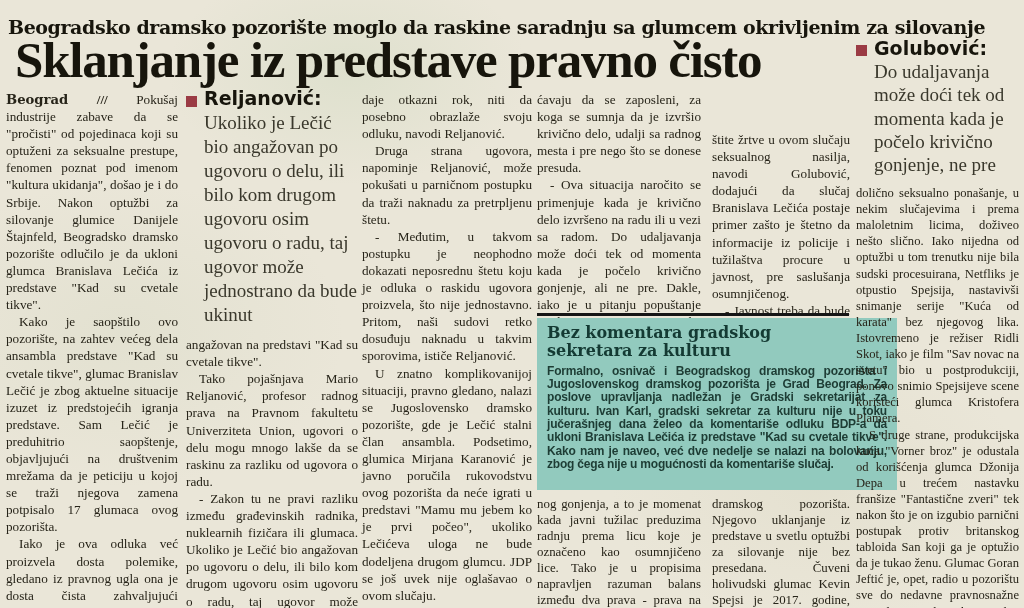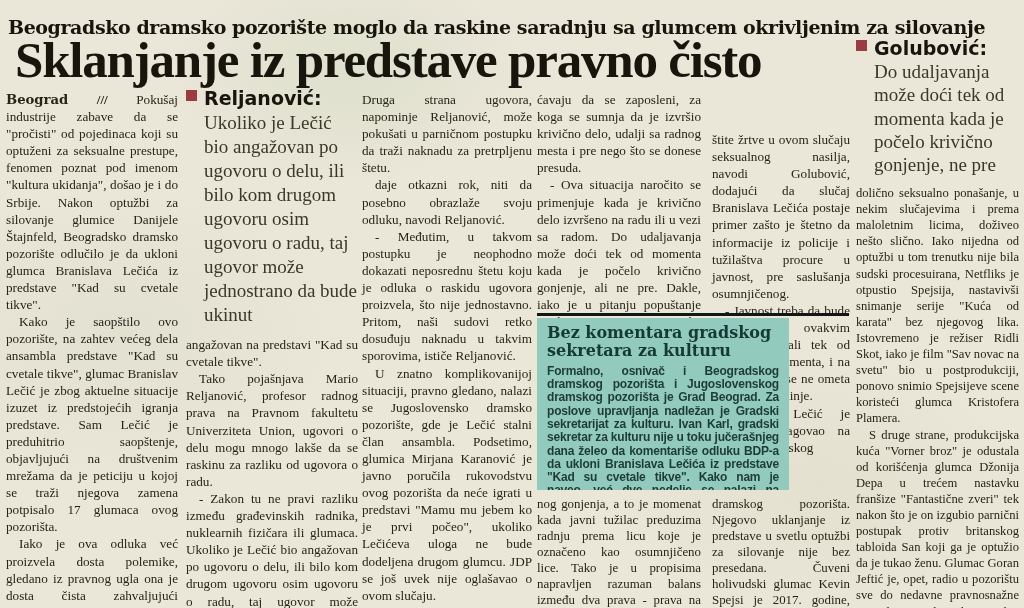--- a/index.html
+++ b/index.html
@@ -23,32 +23,32 @@
     font-family:"Liberation Serif", serif; font-weight:bold;
     font-size:51px; line-height:1.02; letter-spacing:-1.2px; color:#17150c;
   }
   .bodycol { position:absolute; font-size:13.2px; line-height:17.1px; text-align:justify; }
   .para { margin:0; }
   .para + .para { text-indent:13px; }
   .lead-label { font-family:"DejaVu Serif", serif; font-weight:bold; }
   .lead-marks { font-weight:bold; }
   .quote-block { margin-bottom:9px; }
   .quote-head {
-    display:flex; gap:7px; align-items:flex-start; margin-bottom:4px;
+    display:flex; gap:7px; align-items:flex-end; margin-bottom:4px;
     font-family:"DejaVu Sans", sans-serif; font-weight:bold; font-size:19px; color:#17150c;
   }
   .bullet { width:11px; height:11px; background:#9b3b44; flex:none; }
   .quote-text {
     font-size:19px; line-height:24px; color:#3a382c;
     padding-left:18px; text-align:left;
   }
   .col6 .quote-text { font-size:19px; line-height:23.2px; }
   .rule { position:absolute; left:537px; top:313px; width:312px; height:3px; background:#151515; }
   .infobox {
-    position:absolute; left:537px; top:318px; width:252px; height:172px;
+    position:absolute; left:537px; top:318px; width:360px; height:172px;
     background:#92cabe; padding:6px 10px; box-sizing:border-box; overflow:hidden;
   }
   .infobox-title {
     font-family:"DejaVu Serif", serif; font-weight:bold;
     font-size:16px; line-height:1.15; color:#143a33;
     white-space:pre-line; margin:0 0 4px 0;
   }
   .infobox-body {
     font-family:"Liberation Sans", sans-serif; font-weight:bold;
     font-size:12px; line-height:13.3px; letter-spacing:-0.2px;
@@ -79,22 +79,22 @@
         <span>Reljanović:</span>
       </div>
       <div class="quote-text">Ukoliko je Lečić bio angažovan po ugovoru o delu, ili bilo kom drugom ugovoru osim ugovoru o radu, taj ugovor može jednostrano da bude ukinut</div>
     </div>
   <p class="para">angažovan na predstavi "Kad su cvetale tikve".</p>
       <p class="para">Tako pojašnjava Mario Reljanović, profesor radnog prava na Pravnom fakultetu Univerziteta Union, ugovori o delu mogu mnogo lakše da se raskinu za razliku od ugovora o radu.</p>
       <p class="para">- Zakon tu ne pravi razliku između građevinskih radnika, nuklearnih fizičara ili glumaca. Ukoliko je Lečić bio angažovan po ugovoru o delu, ili bilo kom drugom ugovoru osim ugovoru o radu, taj ugovor može jednostrano da bude ukinut u bilo kom trenutku. Poslodavcu nije potreban poseban povod, ne mora da</p>
     </div>
 
   <div class="bodycol" style="left:362px; top:91px; width:170px;">
+      <p class="para">daje otkazni rok, niti da posebno obrazlaže svoju odluku, navodi Reljanović.</p>
       <p class="para">Druga strana ugovora, napominje Reljanović, može pokušati u parničnom postupku da traži naknadu za pretrpljenu štetu.</p>
-      <p class="para">daje otkazni rok, niti da posebno obrazlaže svoju odluku, navodi Reljanović.</p>
       <p class="para">- Međutim, u takvom postupku je neophodno dokazati neposrednu štetu koju je odluka o raskidu ugovora proizvela, što nije jednostavno. Pritom, naši sudovi retko dosuđuju naknadu u takvim sporovima, ističe Reljanović.</p>
       <p class="para">U znatno komplikovanijoj situaciji, pravno gledano, nalazi se Jugoslovensko dramsko pozorište, gde je Lečić stalni član ansambla. Podsetimo, glumica Mirjana Karanović je javno poručila rukovodstvu ovog pozorišta da neće igrati u predstavi "Mamu mu jebem ko je prvi počeo", ukoliko Lečićeva uloga ne bude dodeljena drugom glumcu. JDP se još uvek nije oglašavao o ovom slučaju.</p>
       <p class="para">Kako naglašava Katarina Golubović, predsednica Komiteta pravnika za ljudska prava JUKOM, sa stanovišta zaštite žrtve krivičnog dela, propisi koji regulišu radne odnose omogu-</p>
     </div>
 
   <div class="bodycol" style="left:537px; top:91px; width:164px;">
       <p class="para">ćavaju da se zaposleni, za koga se sumnja da je izvršio krivično delo, udalji sa radnog mesta i pre nego što se donese presuda.</p>
       <p class="para">- Ova situacija naročito se primenjuje kada je krivično delo izvršeno na radu ili u vezi sa radom. Do udaljavanja može doći tek od momenta kada je počelo krivično gonjenje, ali ne pre. Dakle, iako je u pitanju popuštanje pred institutom pretpostavke nevinosti u korist žrtve, potrebno je makar da dođe do krivič-</p>
     </div>
 

